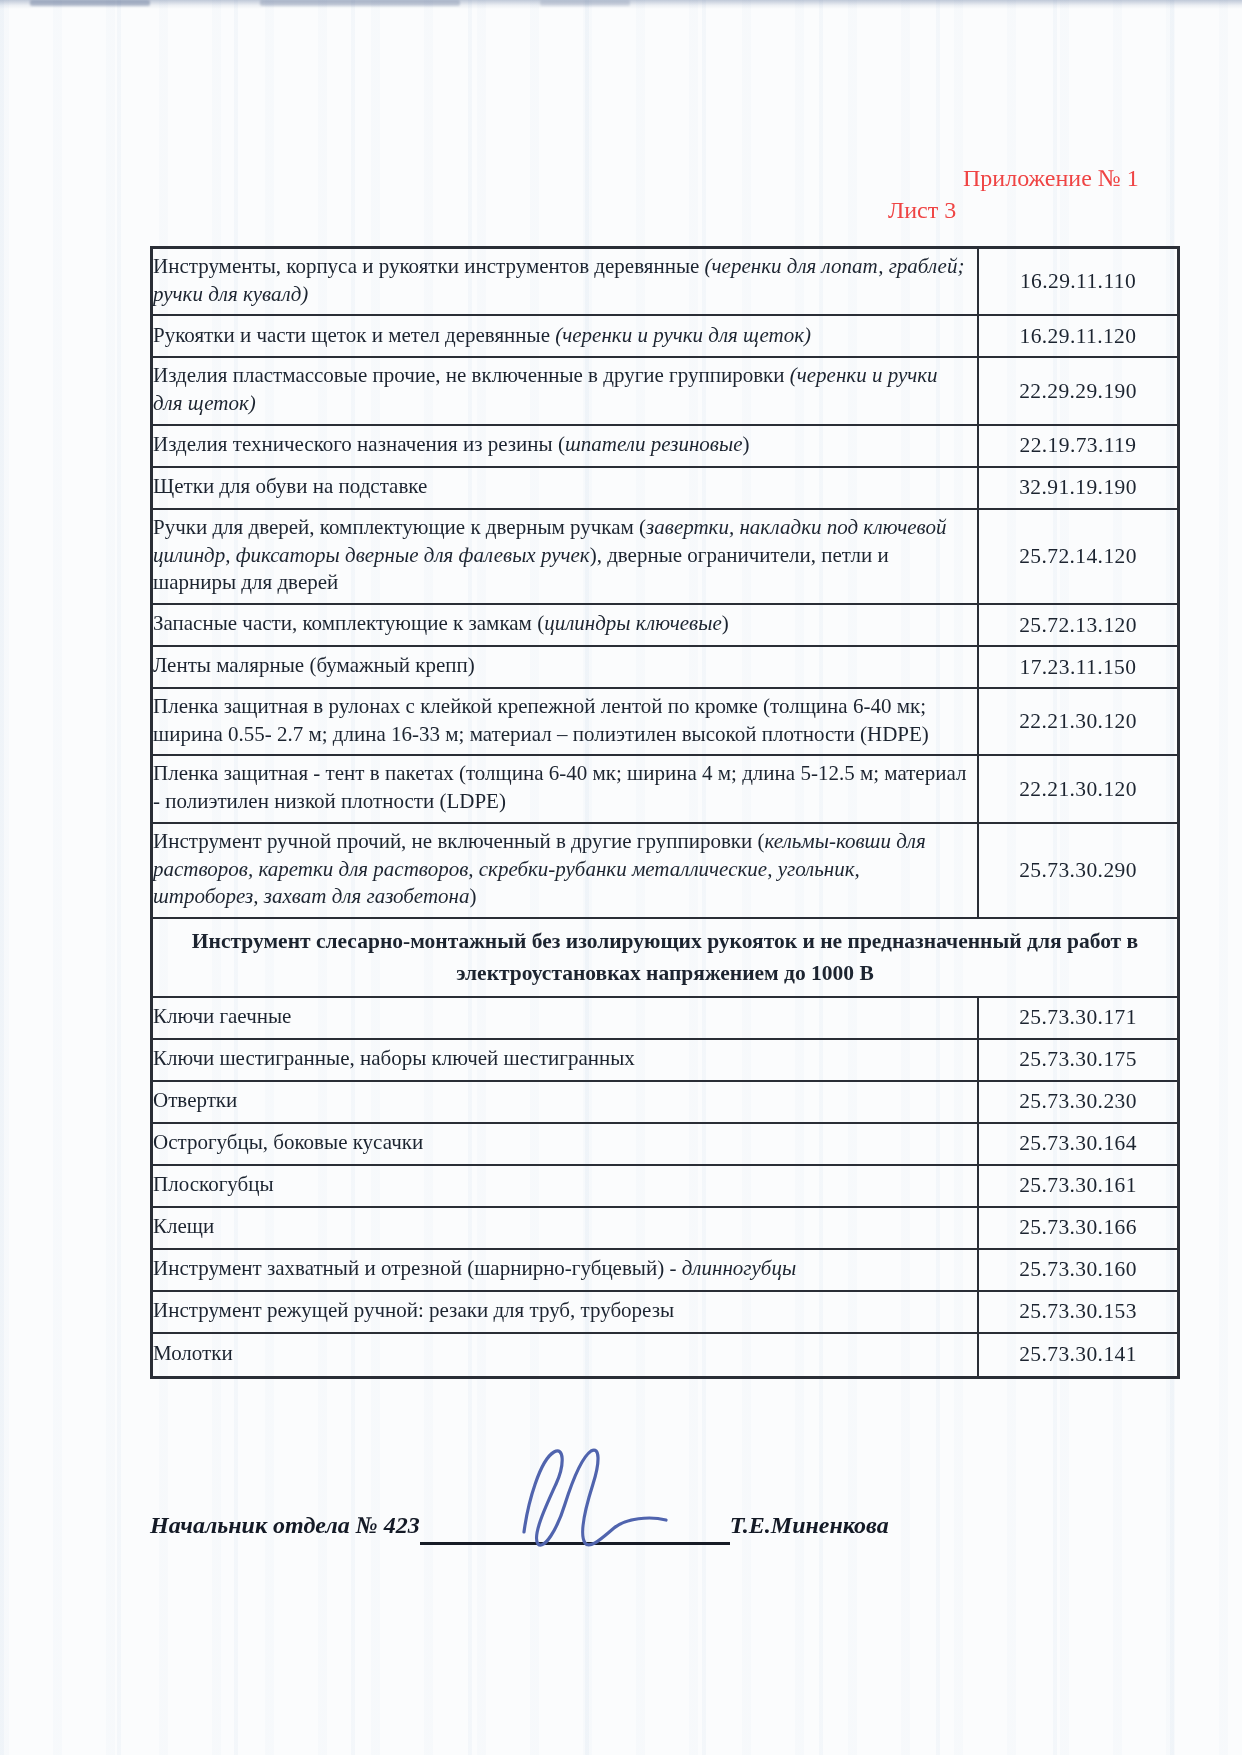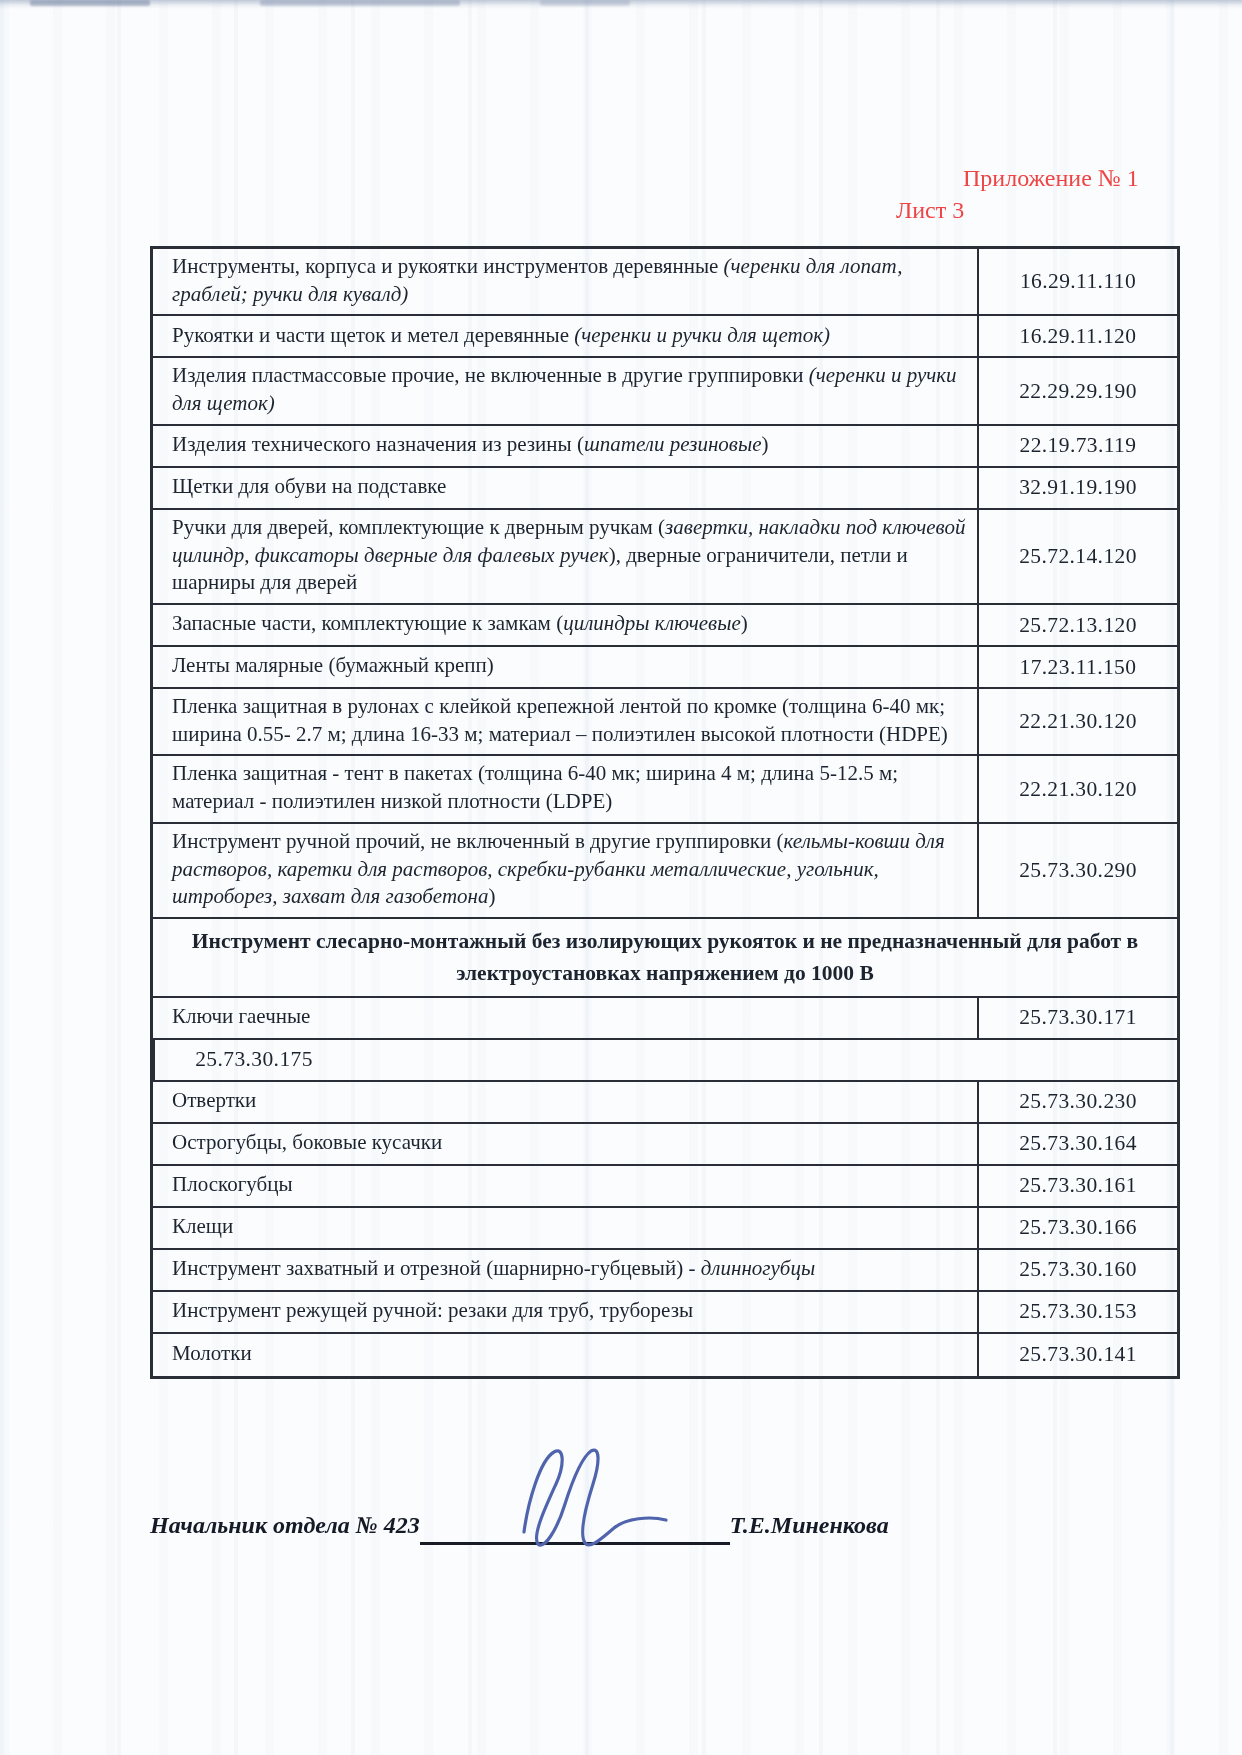--- a/index.html
+++ b/index.html
@@ -27,36 +27,36 @@
   .scan-top-blot{
     position:absolute;top:0;height:6px;z-index:3;pointer-events:none;
     background:rgba(70,90,130,0.35);border-radius:2px;filter:blur(1px);
   }
 
   .page-header{
     position:absolute;top:162px;left:888px;z-index:5;
     font-size:24px;line-height:32px;color:#ef4444;
   }
   .page-header .l1{margin-left:75px;}
-  .page-header .l2{margin-left:8px;}
+  .page-header .l2{margin-left:0;}
 
   .doc-table{
     position:absolute;left:150px;top:246px;width:1030px;z-index:5;
     border:3px solid #2a2e36;
     box-sizing:border-box;
     background:transparent;
   }
   .trow{
     display:flex;align-items:stretch;min-height:42px;
     border-bottom:2px solid #2a2e36;box-sizing:border-box;
   }
   .trow:last-child{border-bottom:none;}
   .desc{
     flex:1 1 auto;display:flex;align-items:center;
-    padding:4px 10px 6px 19px;box-sizing:border-box;
+    padding:4px 10px 6px 0;box-sizing:border-box;
   }
   .desc p{margin:0;font-size:21px;line-height:1.32;}
   .desc i{font-style:italic;}
   .code{
     width:200px;flex:0 0 200px;border-left:2px solid #2a2e36;box-sizing:border-box;
     display:flex;align-items:center;justify-content:center;
     font-size:21.5px;letter-spacing:0.4px;padding:6px 12px;
   }
   .trow.section{min-height:64px;}
   .section-cell{
@@ -161,20 +161,23 @@
     <div class="trow section">
       <div class="section-cell">Инструмент слесарно-монтажный без изолирующих рукояток и не предназначенный для работ в электроустановках напряжением до 1000 В</div>
     </div>
     <div class="trow">
       <div class="desc">
         <p><span>Ключи гаечные</span></p>
       </div>
       <div class="code">25.73.30.171</div>
     </div>
     <div class="trow">
+      <div class="desc">
+        <p><span>Ключи шестигранные, наборы ключей шестигранных</span></p>
+      </div>
       <div class="code">25.73.30.175</div>
     </div>
     <div class="trow">
       <div class="desc">
         <p><span>Отвертки</span></p>
       </div>
       <div class="code">25.73.30.230</div>
     </div>
     <div class="trow">
       <div class="desc">

